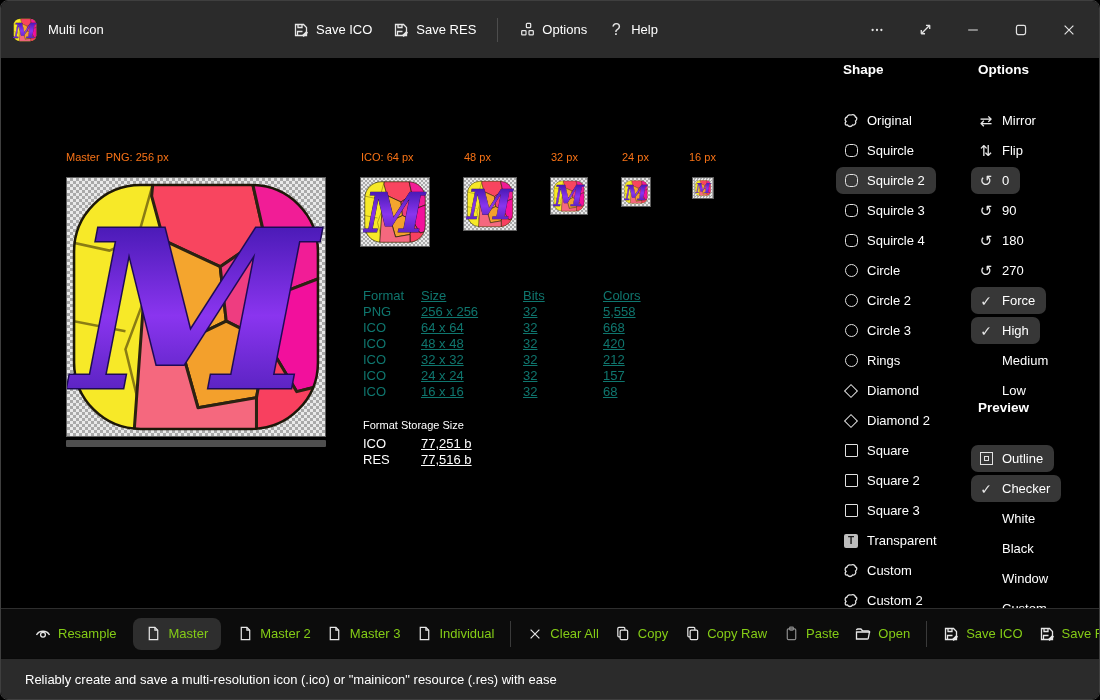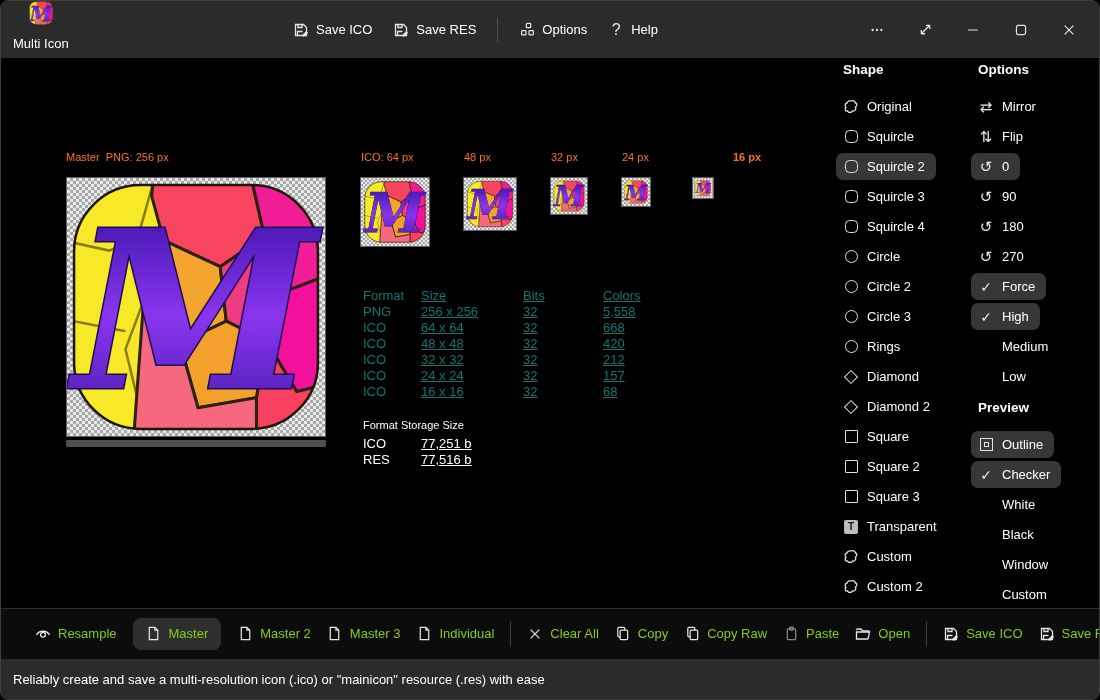--- a/index.html
+++ b/index.html
@@ -3,21 +3,21 @@
 <meta charset="utf-8">
 <style>
   * { margin:0; padding:0; box-sizing:border-box; }
   html,body { background:#000; }
   body { width:1100px; height:700px; font-family:"Liberation Sans", sans-serif; color:#fff; }
   .window { position:relative; width:1100px; height:700px; background:#000;
             border:1px solid #3f3f3f; border-radius:8px; overflow:hidden; }
 
   
   .titlebar { position:relative; height:57px; background:#2b2b2b; }
-  .tb-left { position:absolute; left:12px; top:0; height:57px; display:flex; align-items:center; gap:11px;flex-direction:column; }
+  .tb-left { position:absolute; left:12px; top:0; height:57px; display:flex; align-items:center; gap:11px; }
   .app-title { font-size:13px; color:#fff; }
   .tb-menu { position:absolute; left:292px; top:0; height:57px; display:flex; align-items:center; }
   .tbtn { display:flex; align-items:center; gap:7px; font-size:13px; color:#fff; cursor:default; }
   .tb-sep { width:1px; height:24px; background:#4d4d4d; margin:0 21px; }
   .mgap { margin-right:21px; }
   .tb-controls { position:absolute; right:6px; top:0; height:57px; display:flex; align-items:center; }
   .wbtn { width:48px; height:40px; display:flex; align-items:center; justify-content:center; color:#e2e2e2; }
 
   
   .content { position:relative; height:550px; background:#000; }
@@ -31,21 +31,21 @@
               font-size:13px; color:#0f766e; }
   .fmt-grid span { line-height:16px; }
   .ra { text-align:left;text-decoration:underline; }
   .stor-title { position:absolute; left:362px; top:361px; font-size:11px; }
   .stor-grid { position:absolute; left:362px; top:378px; display:grid;
                grid-template-columns:58px 102px; grid-auto-rows:16px; font-size:13px; }
 
   
   .panel { position:absolute; }
   .panel-title { font-size:13.5px; font-weight:bold; margin-left:7px; height:22px; }
-  .plist { margin-top:9px; display:flex; flex-direction:column; align-items:flex-start; }
+  .plist { margin-top:23px; display:flex; flex-direction:column; align-items:flex-start; }
   .pitem { height:27px; margin-bottom:3px; display:flex; align-items:center; gap:8px;
            padding:0 11px 0 7px; font-size:13px; color:#fff; border-radius:7px; cursor:default; }
   .pitem.sel { background:#373737;justify-content:flex-end; }
   .icn { width:16px; height:16px; flex:none; display:flex; align-items:center; justify-content:center; }
   .shape-i { width:13px; height:13px; border:1.4px solid #e2e2e2; }
   .r4 { border-radius:4.5px; } .r0 { border-radius:1px; } .circ { border-radius:50%; }
   .diam { width:10px; height:10px; border:1.4px solid #e2e2e2; transform:rotate(45deg); }
   .ticn { width:14px; height:14px; background:#bdbdbd; color:#1a1a1a; font-size:10px; font-weight:bold;
           display:flex; align-items:center; justify-content:center; border-radius:2px; }
   .aicn { font-size:15px; color:#e8e8e8; line-height:1; }
@@ -57,21 +57,21 @@
   
   .toolbar { position:relative; height:50px; background:#0c0c0c; border-top:1px solid #2e2e2e;
              display:flex; align-items:center; gap:16px; padding:0 38px 0 34px; font-size:13px; }
   .tbar-btn { display:flex; align-items:center; gap:7px; color:#84cc16; cursor:default; white-space:nowrap; }
   .tool-sel { background:#2e2e2e; border-radius:8px; padding:8px 13px;align-items:center; }
   .bar-sep { width:1px; height:26px; background:#3a3a3a; flex:none; }
   .push { margin-left:auto; }
 
   
   .statusbar { height:42px; background:#2b2b2b; border-top:1px solid #0a0a0a;
-               display:flex; align-items:center; padding-left:12px; font-size:13px; color:#fff; }
+               display:flex; align-items:center; padding-left:24px; font-size:13px; color:#fff; }
 
   svg.gl { display:block; }
 </style>
 </head>
 <body>
 
 <svg width="0" height="0" style="position:absolute" aria-hidden="true">
   <defs>
     <linearGradient id="mgrad" x1="0" y1="0" x2="0" y2="1">
       <stop offset="0" stop-color="#2b0d9b"></stop>
@@ -214,21 +214,21 @@
       <svg class="gl" width="32" height="32" viewBox="0 0 256 256">
           <use href="#master-art"></use>
         </svg>
     </div>
     <div class="flabel" style="left:621px; top:93px;">24 px</div>
     <div class="pbox checker" style="left:620px; top:119px; width:30px; height:30px; background-size:4px 4px;">
       <svg class="gl" width="24" height="24" viewBox="0 0 256 256">
           <use href="#master-art"></use>
         </svg>
     </div>
-    <div class="flabel" style="left:732px; top:93px;font-weight:bold;">16 px</div>
+    <div class="flabel" style="left:688px; top:93px;">16 px</div>
     <div class="pbox checker" style="left:691px; top:119px; width:22px; height:22px; background-size:3px 3px;">
       <svg class="gl" width="16" height="16" viewBox="0 0 256 256">
           <use href="#master-art"></use>
         </svg>
     </div>
 
     <div class="fmt-grid">
       <span>Format</span>
       <span class="ra">Size</span>
       <span class="ra">Bits</span>

